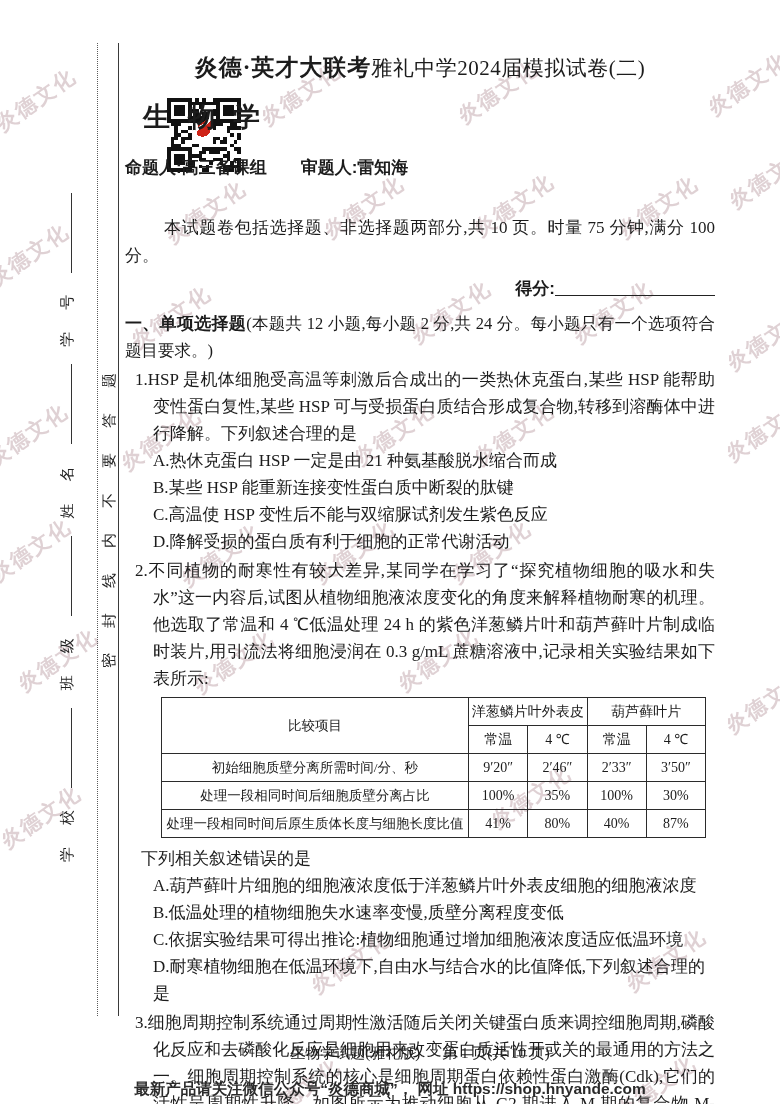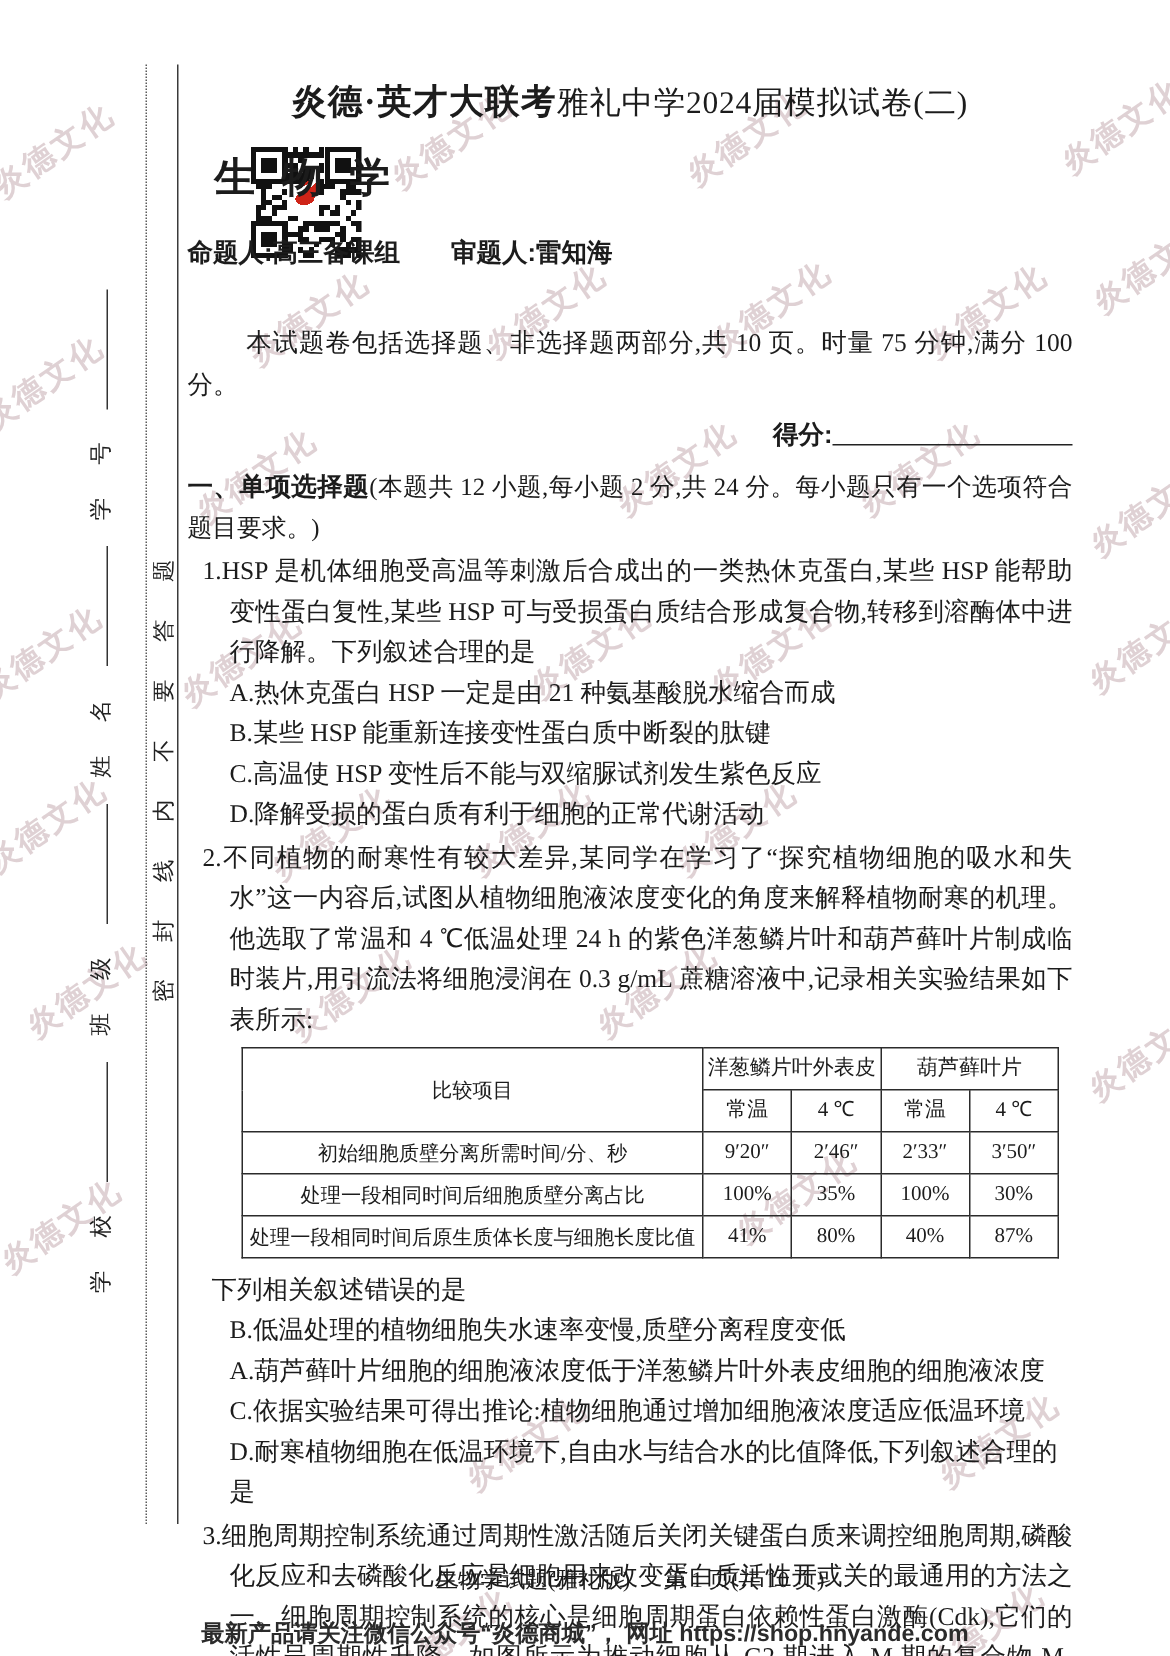--- a/index.html
+++ b/index.html
@@ -344,22 +344,22 @@
         <td>41%</td>
         <td>80%</td>
         <td>40%</td>
         <td>87%</td>
       </tr>
     </tbody>
       </table>
 
     <div class="stem2">下列相关叙述错误的是</div>
     <div class="options">
+      <div>A.葫芦藓叶片细胞的细胞液浓度低于洋葱鳞片叶外表皮细胞的细胞液浓度</div>
       <div>B.低温处理的植物细胞失水速率变慢,质壁分离程度变低</div>
-      <div>A.葫芦藓叶片细胞的细胞液浓度低于洋葱鳞片叶外表皮细胞的细胞液浓度</div>
       <div>C.依据实验结果可得出推论:植物细胞通过增加细胞液浓度适应低温环境</div>
       <div>D.耐寒植物细胞在低温环境下,自由水与结合水的比值降低,下列叙述合理的是</div>
     </div>
   </div>
 
   <div class="question">
     <div class="qstem">
       <span class="qnum">3.</span><span>细胞周期控制系统通过周期性激活随后关闭关键蛋白质来调控细胞周期,磷酸化反应和去磷酸化反应是细胞用来改变蛋白质活性开或关的最通用的方法之一。细胞周期控制系统的核心是细胞周期蛋白依赖性蛋白激酶(Cdk),它们的活性呈周期性升降。如图所示为推动细胞从 G2 期进入 M 期的复合物 M-Cdk 的活化过程。下列叙述不正确的是</span>
     </div>
   </div>

